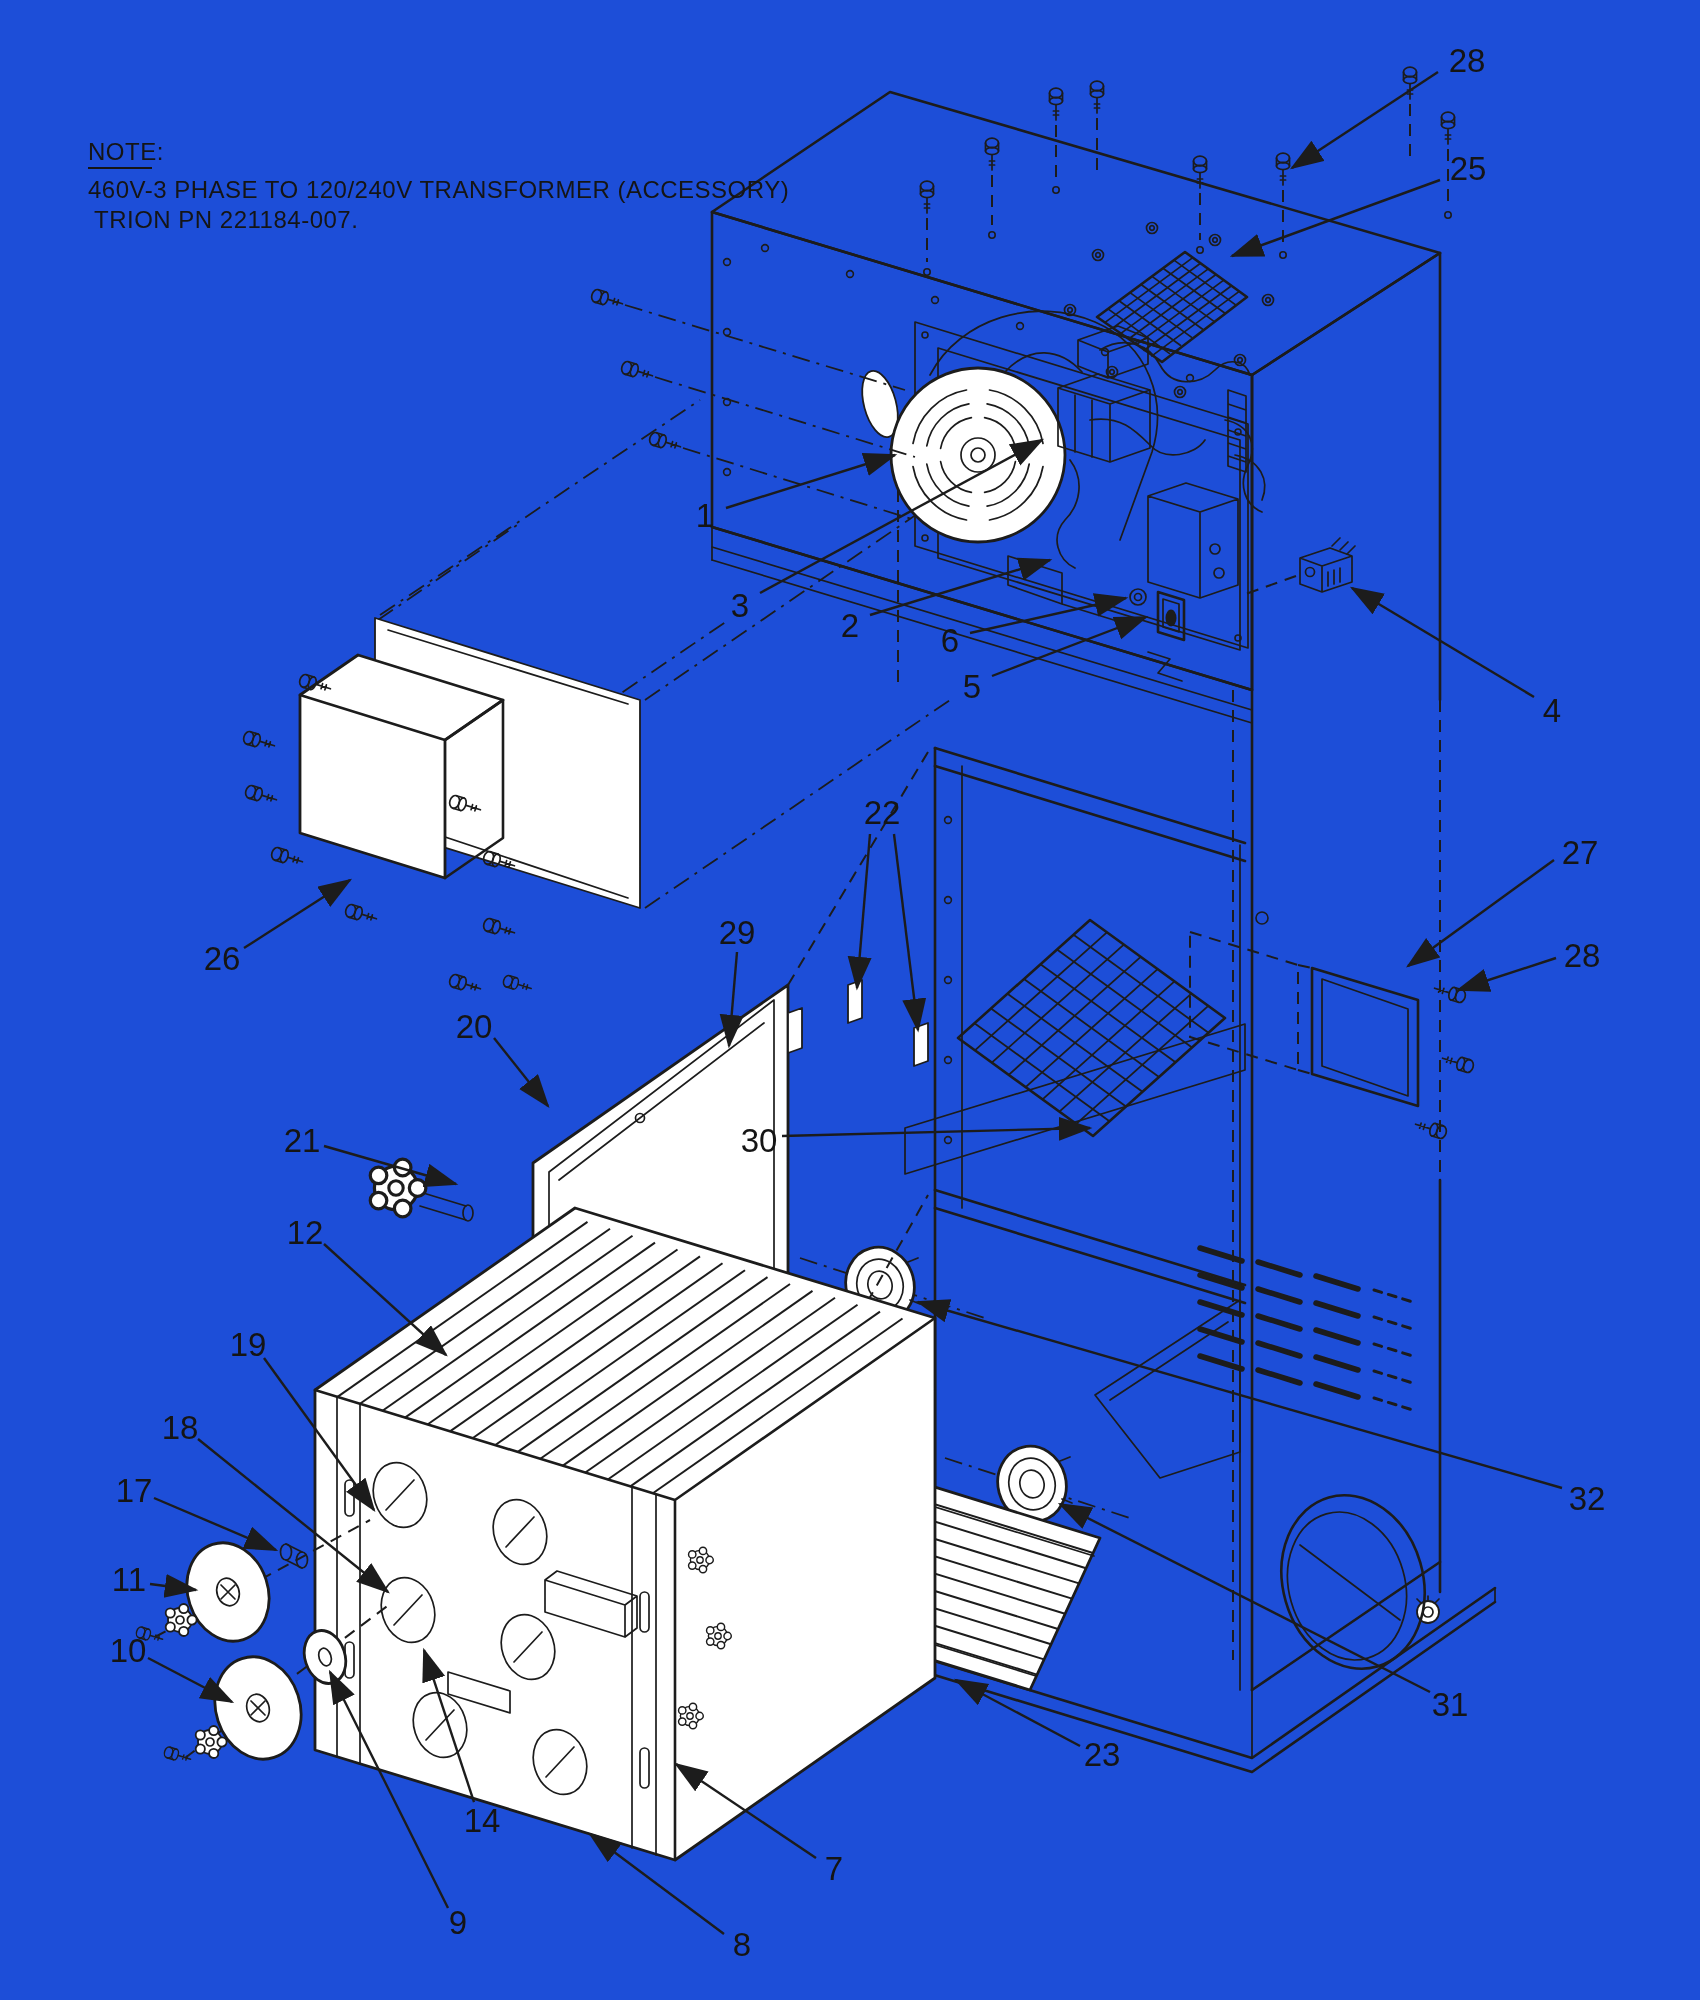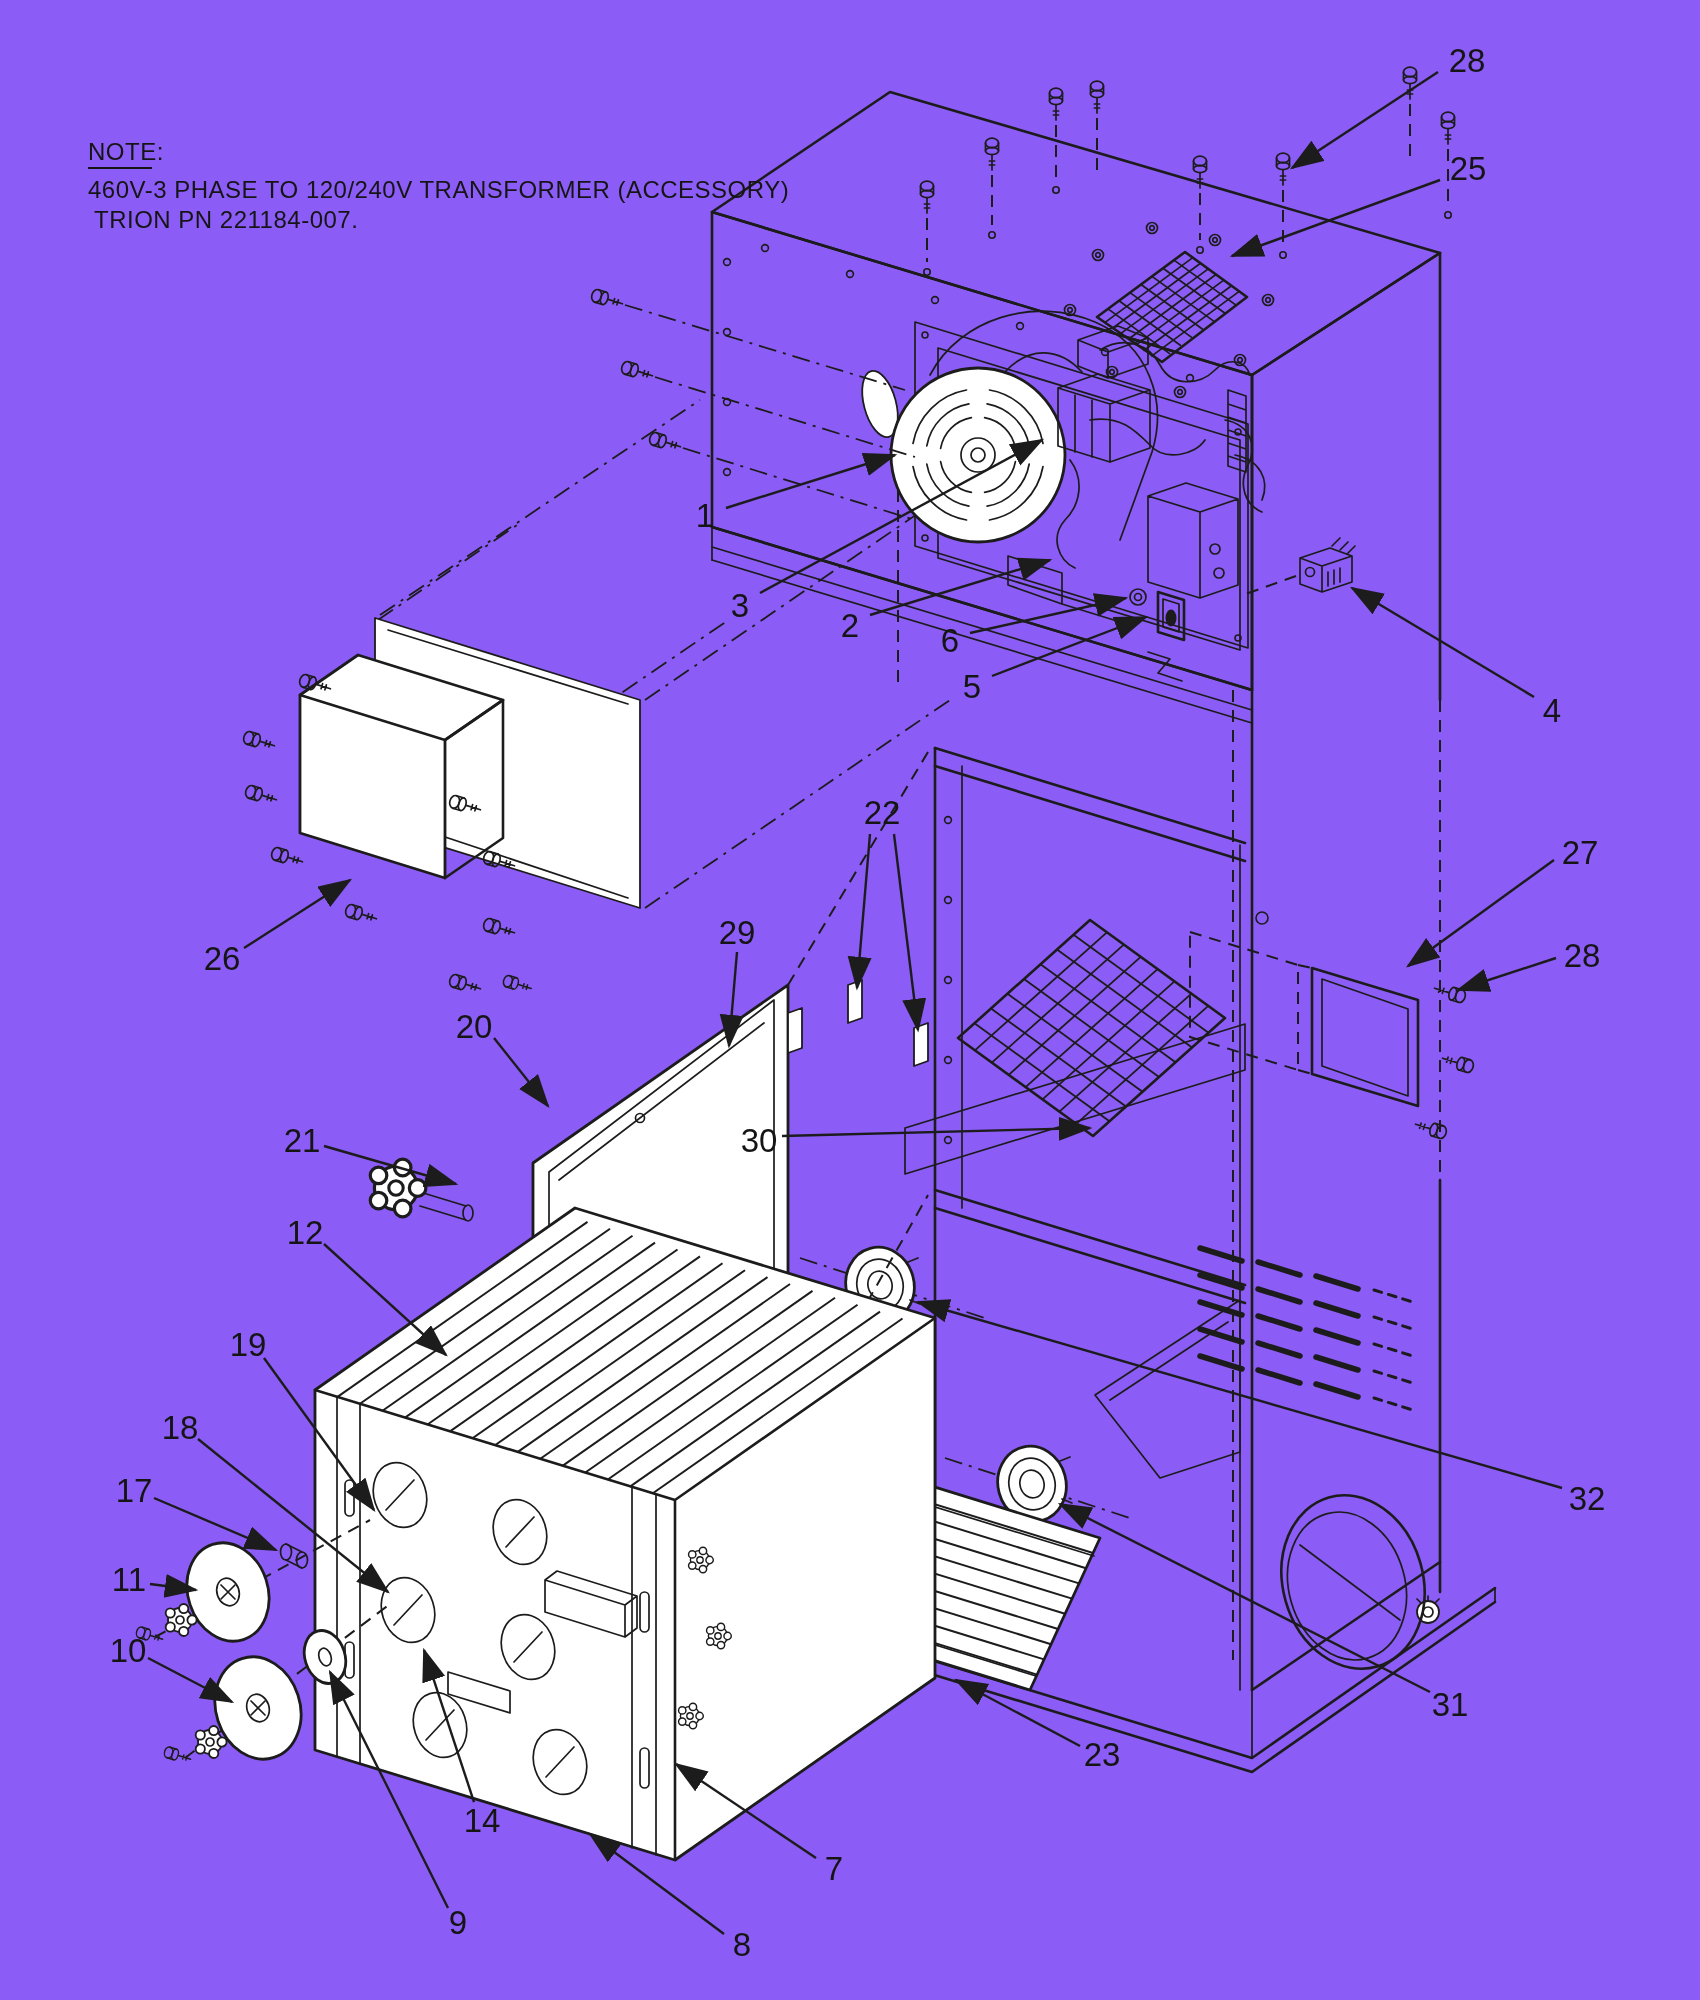--- a/index.html
+++ b/index.html
@@ -1,17 +1,17 @@
 <!DOCTYPE html>
 <html><head>
 <meta charset="utf-8">
 <style>
   html,body{margin:0;padding:0;background:#ffffff;}
   body{width:1700px;height:2000px;position:relative;font-family:"Liberation Sans",sans-serif;}
-  #stage{position:absolute;left:0;top:0;width:1700px;height:2000px;background:#8b5cf6;}
+  #stage{position:absolute;left:0;top:0;width:1700px;height:2000px;background:#1d4ed8;}
   svg{display:block}
   .ln{fill:none;stroke:#1c1c1c;stroke-width:2.6;stroke-linecap:round;stroke-linejoin:round;}
   .tn{fill:none;stroke:#1c1c1c;stroke-width:1.7;stroke-linecap:round;stroke-linejoin:round;}
   .wf{fill:#ffffff;stroke:#1c1c1c;stroke-width:2.8;stroke-linejoin:round;}
   .wft{fill:#ffffff;stroke:#1c1c1c;stroke-width:1.8;stroke-linejoin:round;}
   .dash{fill:none;stroke:#1c1c1c;stroke-width:2;stroke-dasharray:12 8;}
   .ddot{fill:none;stroke:#1c1c1c;stroke-width:1.8;stroke-dasharray:18 7 3 7;}
   .lead{fill:none;stroke:#1c1c1c;stroke-width:2.4;}
   .num{font-family:"Liberation Sans",sans-serif;font-size:33px;fill:#151515;}
   .note-t{font-family:"Liberation Sans",sans-serif;font-size:24px;fill:#151515;letter-spacing:0.5px;}

